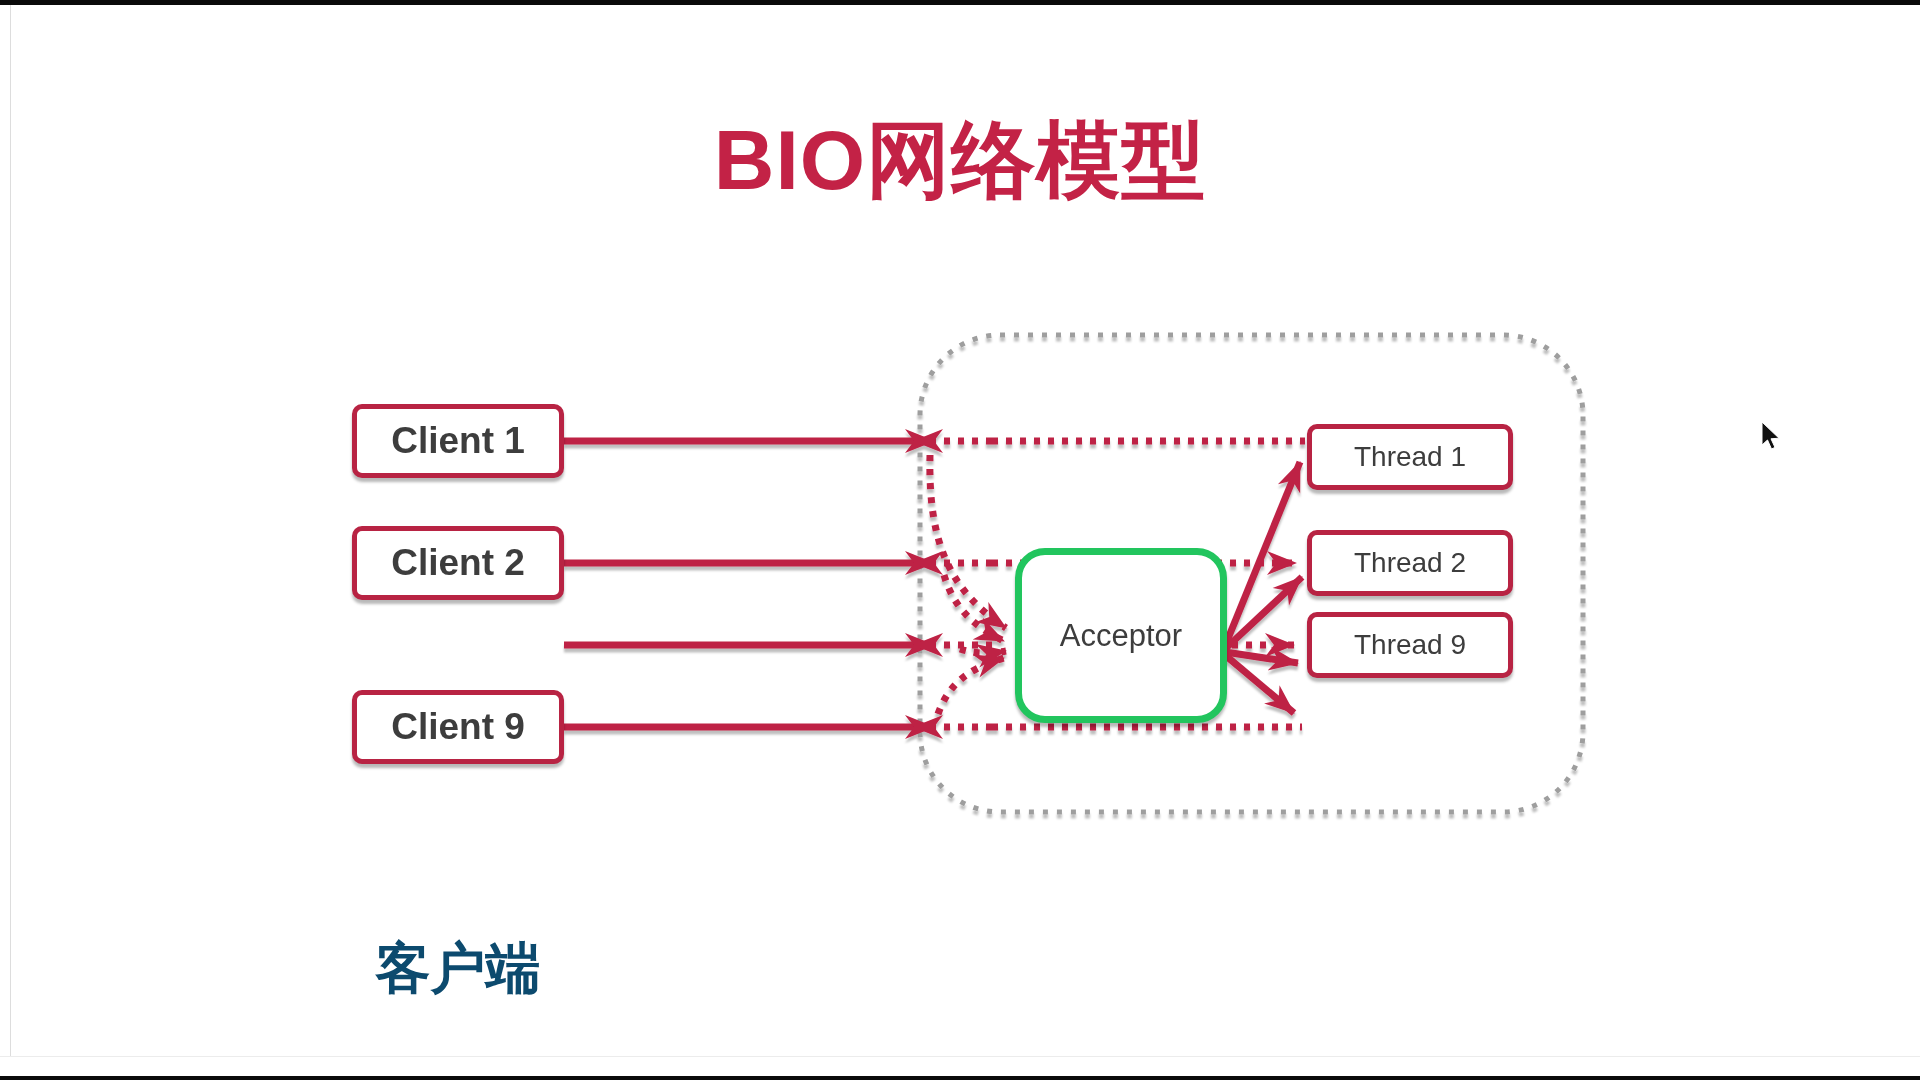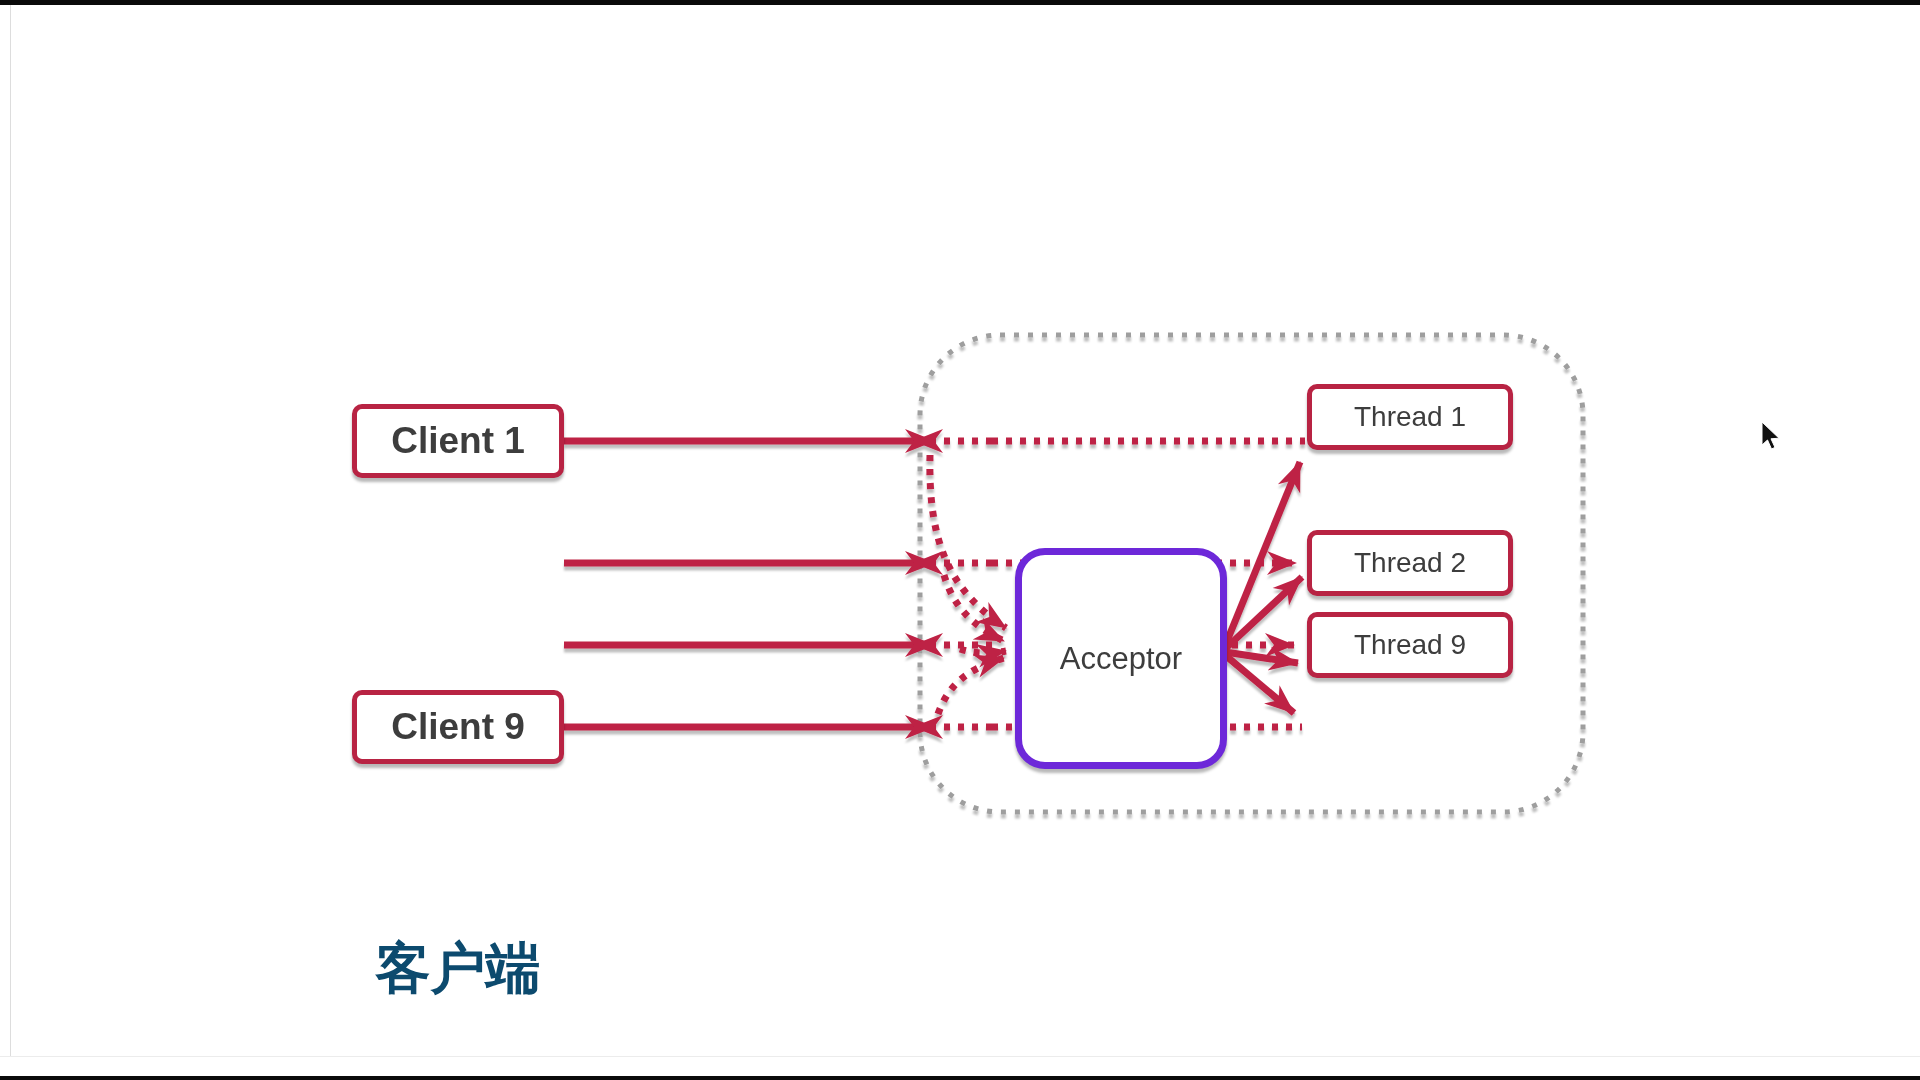--- a/index.html
+++ b/index.html
@@ -26,38 +26,39 @@
   }
   .client{
     left:352px;width:212px;height:74px;
     border:5px solid #b82343;border-radius:10px;font-size:37px;font-weight:bold;
   }
   .thread{
     left:1307px;width:206px;height:66px;
     border:5px solid #b82343;border-radius:10px;font-size:28px;
   }
   .acceptor{
-    left:1015px;top:548px;width:212px;height:221px;
-    border:7px solid #6d28d9;border-radius:30px;font-size:31px;
+    left:1015px;top:548px;width:212px;height:175px;
+    border:7px solid #22c55e;border-radius:30px;font-size:31px;
   }
 
   .side-label{
     position:absolute;top:932px;font-size:55px;font-weight:600;color:#0c4a6e;
     transform:translateX(-50%);white-space:nowrap;
   }
   #label-left{left:458px;}
   #label-right{left:1263px;}
 
   svg.wires{position:absolute;left:0;top:0;z-index:1;}
 </style>
 </head>
 <body>
 
 <div id="stage">
 
+  <div class="title">BIO网络模型</div>
 
   <svg class="wires" width="1920" height="1080" viewBox="0 0 1920 1080">
     <defs>
       <marker id="arrow" markerUnits="userSpaceOnUse" markerWidth="34" markerHeight="28" refX="29" refY="13" orient="auto">
         <path d="M0,1 L30,13 L0,25 L9,13 Z" fill="#be2145"></path>
       </marker>
       <filter id="sh" x="-20%" y="-20%" width="140%" height="140%">
         <feDropShadow dx="0" dy="4" stdDeviation="1.2" flood-color="#000000" flood-opacity="0.25"></feDropShadow>
       </filter>
     </defs>
@@ -103,29 +104,32 @@
     </g>
 
     <g transform="translate(1762,422)">
       <path d="M0,0 L0,23 L5.5,18 L9.5,27 L13,25.4 L9,16.8 L17,16.2 Z" fill="#111111" stroke="#ffffff" stroke-width="1"></path>
     </g>
   </svg>
 
   <div class="node client" style="top:404px">
     <span>Client 1</span>
   </div>
+  <div class="node client" style="top:526px">
+    <span>Client 2</span>
+  </div>
   <div class="node client" style="top:690px">
     <span>Client 9</span>
   </div>
 
   <div class="node acceptor">
     <span>Acceptor</span>
   </div>
 
-  <div class="node thread" style="top:384px">
+  <div class="node thread" style="top:424px">
     <span>Thread 1</span>
   </div>
   <div class="node thread" style="top:530px">
     <span>Thread 2</span>
   </div>
   <div class="node thread" style="top:612px">
     <span>Thread 9</span>
   </div>
 
   <div class="side-label" id="label-left">客户端</div>

